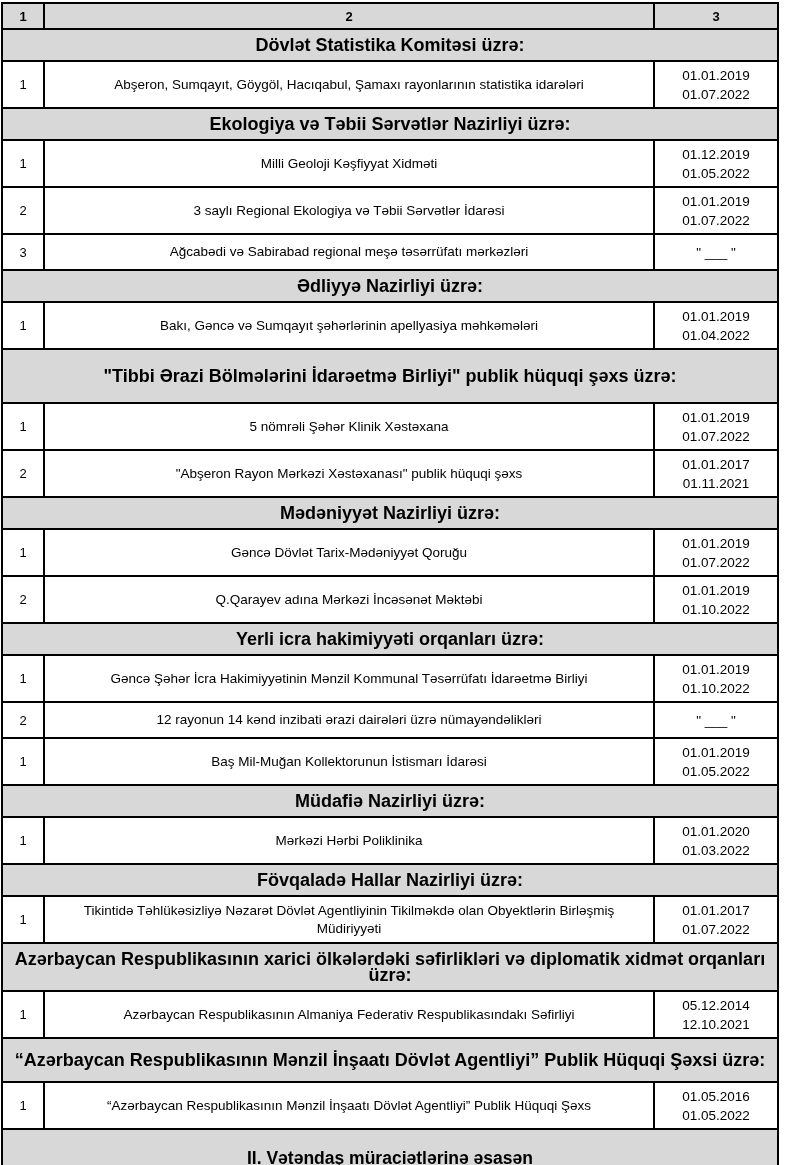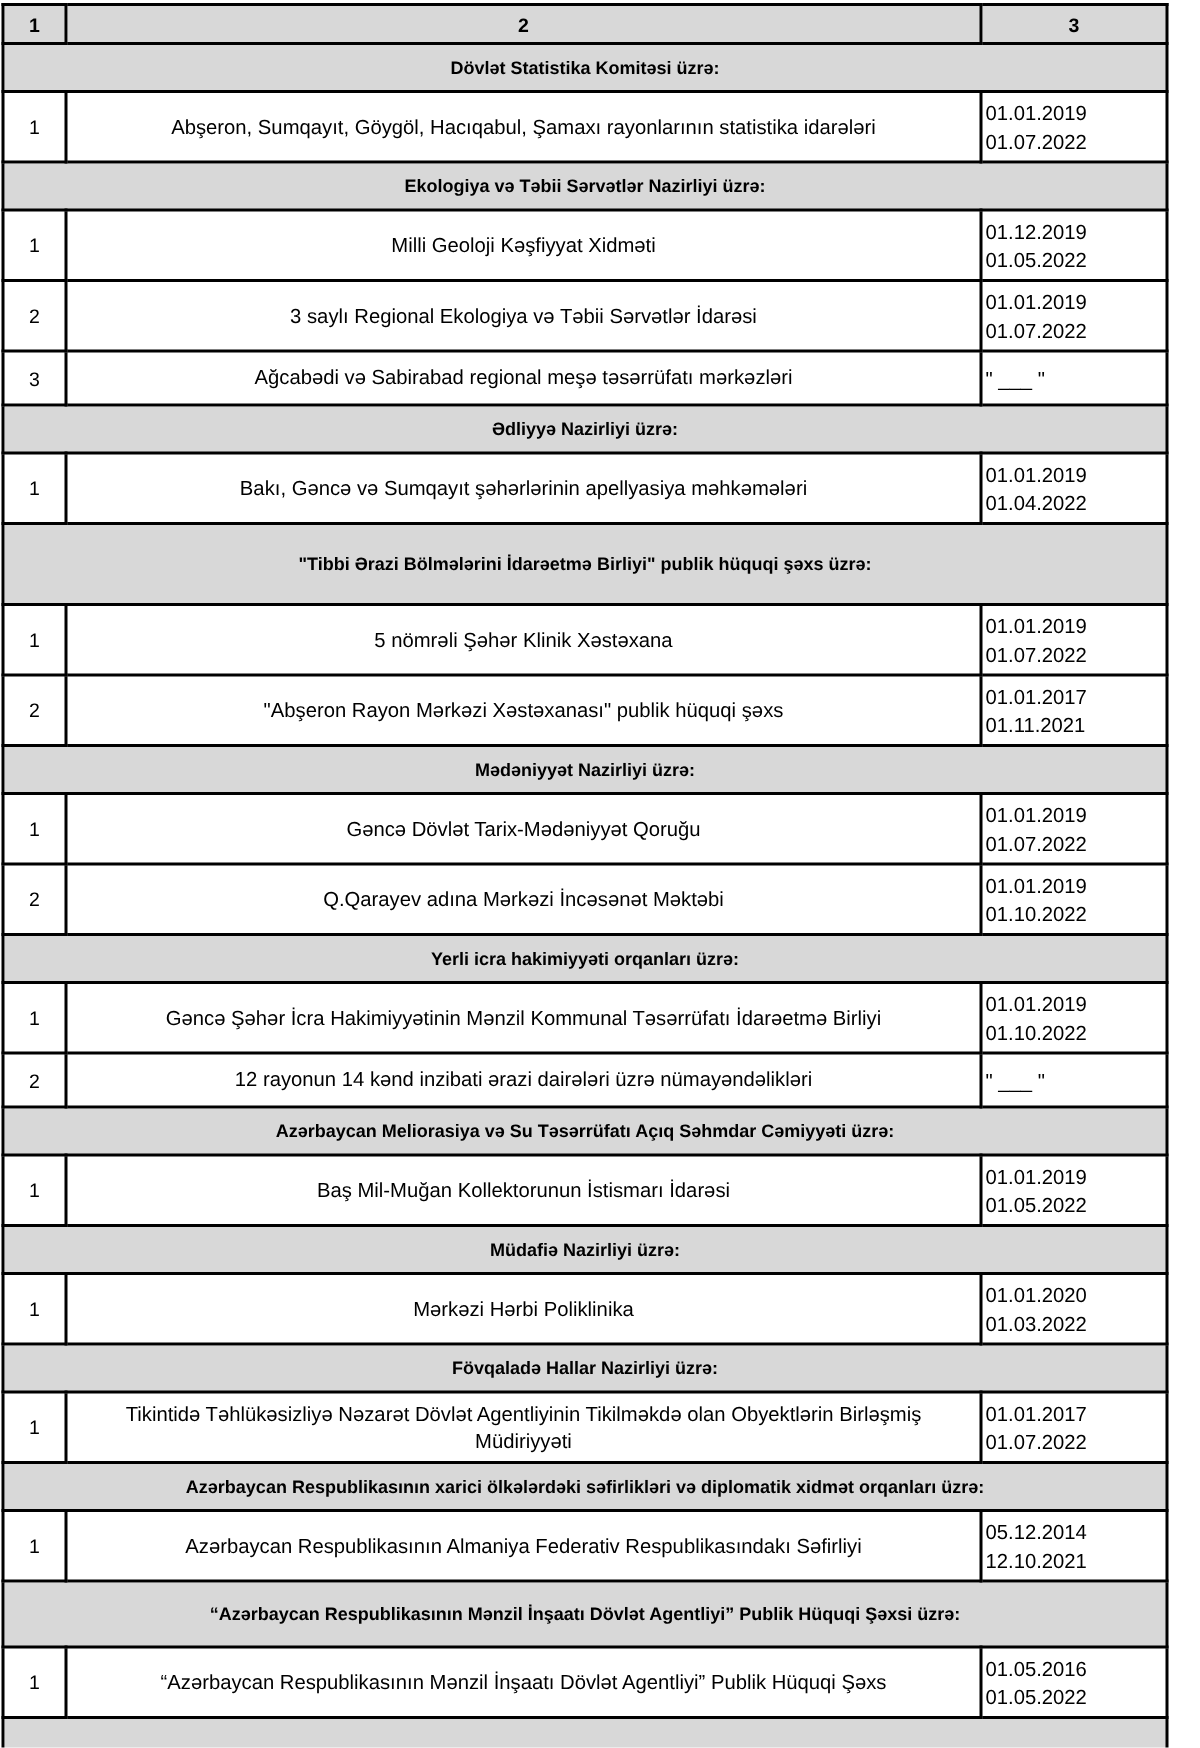--- a/index.html
+++ b/index.html
@@ -16,27 +16,27 @@
     border:2px solid #000;vertical-align:middle;
     overflow:hidden;word-wrap:break-word;
   }
   col.c1{width:42px;} col.c2{width:610px;} col.c3{width:124px;}
   tr.colhdr td{
     background:#d8d8d8;font-weight:bold;text-align:center;
     font-size:13px;height:22px;padding:1px 2px;
   }
   td.sec{
     background:#d8d8d8;font-weight:bold;text-align:center;
-    font-size:12px;padding:7px 6px;line-height:16px;
+    font-size:18px;padding:7px 6px;line-height:16px;
   }
   td.sec.sec-tall{padding:18px 6px;}
   td.sec.sec-tall2{padding:13px 6px;}
   td.num{text-align:center;font-size:13px;padding:2px;}
   td.name{font-size:13.5px;text-align:center;padding:3px 6px;line-height:18px;}
-  td.dates{text-align:left;font-size:13.5px;padding:2px;line-height:19px;}
+  td.dates{text-align:center;font-size:13.5px;padding:2px;line-height:19px;}
   tr.r2 td{height:39px;}
   tr.r1 td{height:28px;}
   td.footer{
     background:#d8d8d8;font-weight:bold;text-align:center;
     font-size:17.5px;height:54px;
   }
 </style>
 </head>
 <body>
 
@@ -149,23 +149,20 @@
           <div>01.10.2022</div>
         </td>
       </tr>
       <tr class="r1">
         <td class="num">2</td>
         <td class="name">12 rayonun 14 kənd inzibati ərazi dairələri üzrə nümayəndəlikləri</td>
         <td class="dates">
           <div>" ___ "</div>
         </td>
       </tr>
-      <tr>
-        <td colspan="3" class="sec">Azərbaycan Meliorasiya və Su Təsərrüfatı Açıq Səhmdar Cəmiyyəti üzrə:</td>
-      </tr>
       <tr class="r2">
         <td class="num">1</td>
         <td class="name">Baş Mil-Muğan Kollektorunun İstismarı İdarəsi</td>
         <td class="dates">
           <div>01.01.2019</div>
           <div>01.05.2022</div>
         </td>
       </tr>
       <tr>
         <td colspan="3" class="sec">Müdafiə Nazirliyi üzrə:</td>

